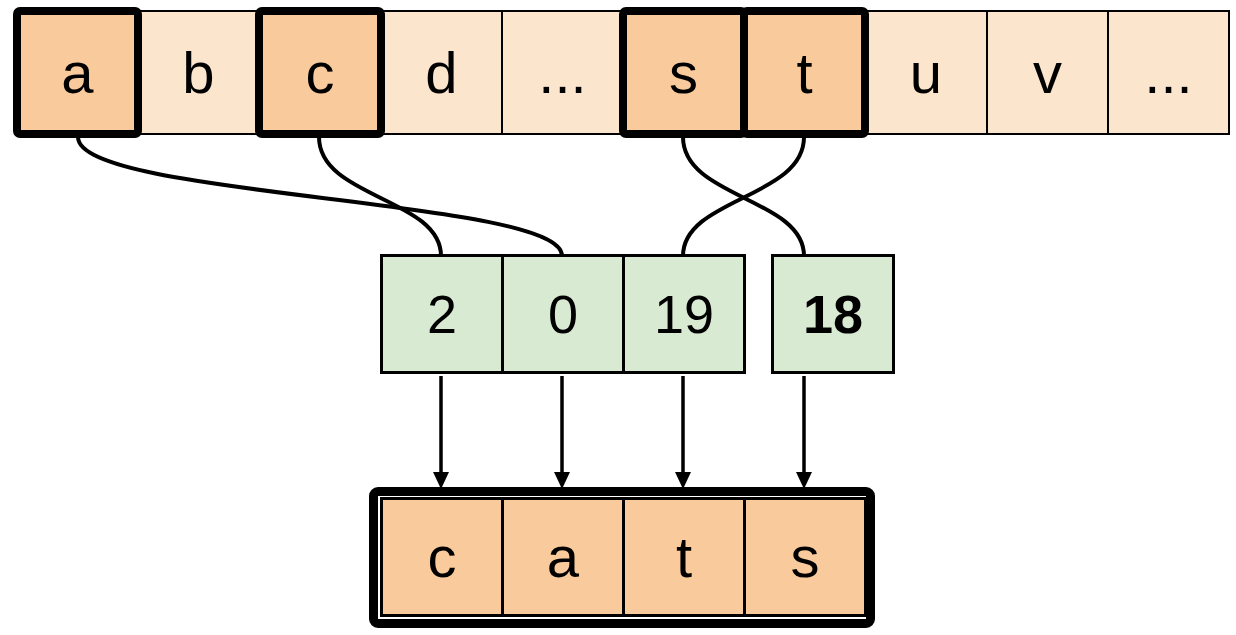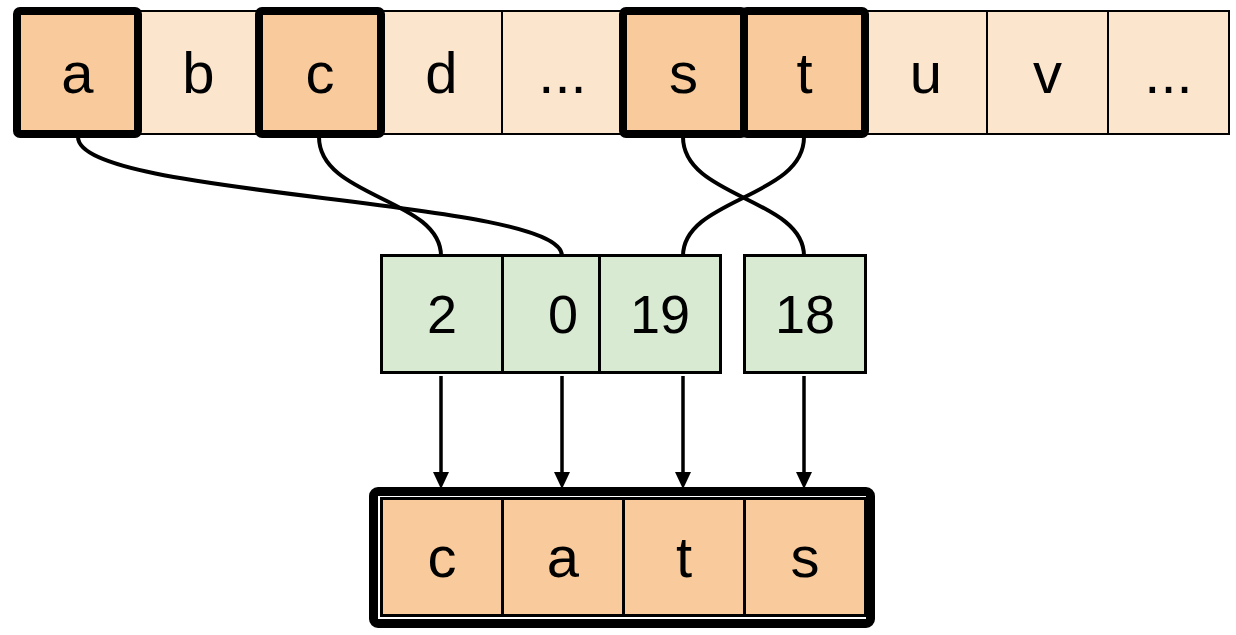--- a/index.html
+++ b/index.html
@@ -106,22 +106,22 @@
   <div class="cell cell-plain" style="left:380px; width:123px;">d</div>
   <div class="cell cell-plain" style="left:501px; width:123px;">...</div>
   <div class="cell cell-hl" style="left:619px; width:129px;">s</div>
   <div class="cell cell-hl" style="left:740px; width:129px;">t</div>
   <div class="cell cell-plain" style="left:864px; width:124px;">u</div>
   <div class="cell cell-plain" style="left:986px; width:123px;">v</div>
   <div class="cell cell-plain" style="left:1107px;width:123px;">...</div>
 
   <div class="cell cell-idx" style="left:380px;">2</div>
   <div class="cell cell-idx" style="left:501px;">0</div>
-  <div class="cell cell-idx" style="left:598px;">19</div>
-  <div class="cell cell-idx" style="left:743px;">18</div>
+  <div class="cell cell-idx" style="left:622px;">19</div>
+  <div class="cell cell-idx" style="left:771px;font-weight:bold;">18</div>
 
   <div class="cell cell-word" style="left:380px;">c</div>
   <div class="cell cell-word" style="left:501px;">a</div>
   <div class="cell cell-word" style="left:622px;">t</div>
   <div class="cell cell-word" style="left:743px;">s</div>
   <div class="word-frame"></div>
 
   <svg class="overlay" viewBox="0 0 1236 635">
     <path class="connector" d="M 78 137 C 78 198, 562 198, 562 256"></path>
     <path class="connector" d="M 319 137 C 319 198, 441 198, 441 256"></path>

